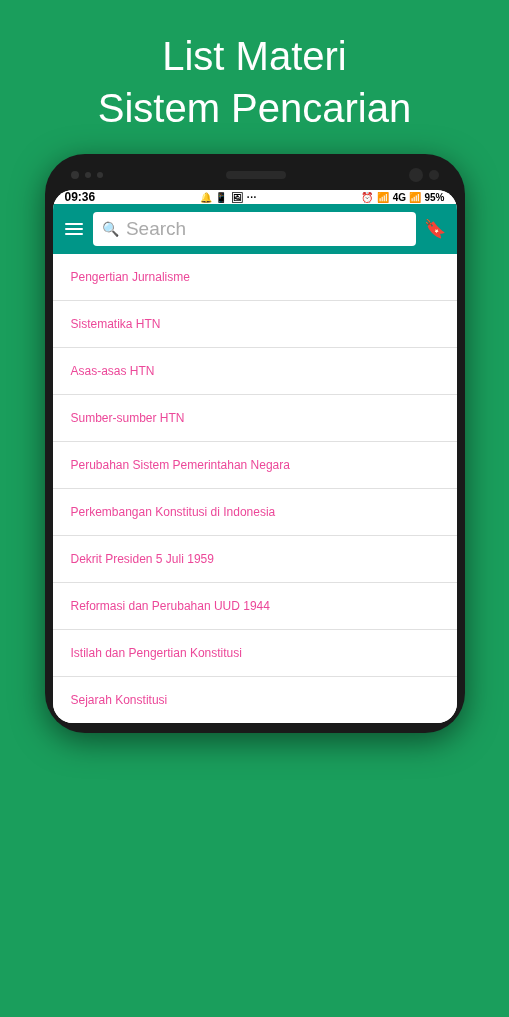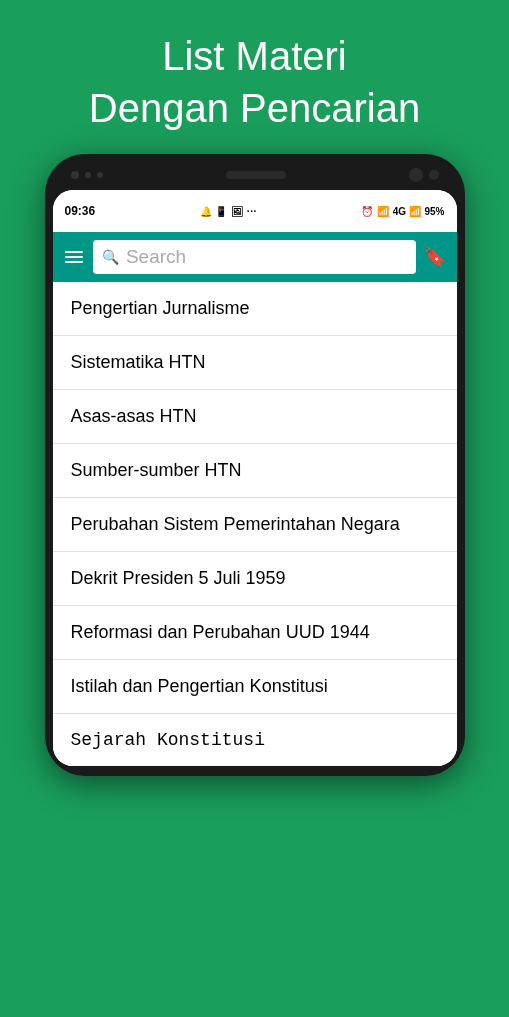--- a/index.html
+++ b/index.html
@@ -93,21 +93,21 @@
       background: white;
       border-radius: 20px;
       overflow: hidden;
     }
 
     .status-bar {
       background: white;
       display: flex;
       justify-content: space-between;
       align-items: center;
-      padding: 14px 12px;
+      padding: 0 12px;
       font-size: 11px;
       font-weight: 600;
     }
 
     .status-time {
       font-size: 12px;
       font-weight: 700;
     }
 
     .status-icons {
@@ -176,36 +176,35 @@
       cursor: pointer;
     }
 
     .list-container {
       background: white;
     }
 
     .list-item {
       padding: 16px 18px;
       border-bottom: 1px solid #e0e0e0;
-      font-size: 18px;
-      color: #000000;
+      font-size: 12px;
+      color: #ec4899;
       cursor: pointer;
     }
 
     .list-item:last-child {
       border-bottom: none;
-      font-family: Liberation Mono, monospace;
     }
   </style>
 </head>
 <body>
 
 <h1 class="page-title">
   <span>List Materi</span><br>
-  <span>Dengan Pencarian</span>
+  <span>Sistem Pencarian</span>
 </h1>
 
 <div class="phone-wrapper">
 
   <div class="phone-top-bar">
     <div class="phone-camera-left">
       <div class="phone-dot"></div>
       <div class="phone-dot small"></div>
       <div class="phone-dot small"></div>
     </div>
@@ -247,19 +246,20 @@
       </div>
       <div class="toolbar-bookmark-btn">🔖</div>
     </div>
 
     <div class="list-container">
       <div class="list-item">Pengertian Jurnalisme</div>
       <div class="list-item">Sistematika HTN</div>
       <div class="list-item">Asas-asas HTN</div>
       <div class="list-item">Sumber-sumber HTN</div>
       <div class="list-item">Perubahan Sistem Pemerintahan Negara</div>
+      <div class="list-item">Perkembangan Konstitusi di Indonesia</div>
       <div class="list-item">Dekrit Presiden 5 Juli 1959</div>
       <div class="list-item">Reformasi dan Perubahan UUD 1944</div>
       <div class="list-item">Istilah dan Pengertian Konstitusi</div>
       <div class="list-item">Sejarah Konstitusi</div>
     </div>
   </div>
 </div>
 
 </body></html>

